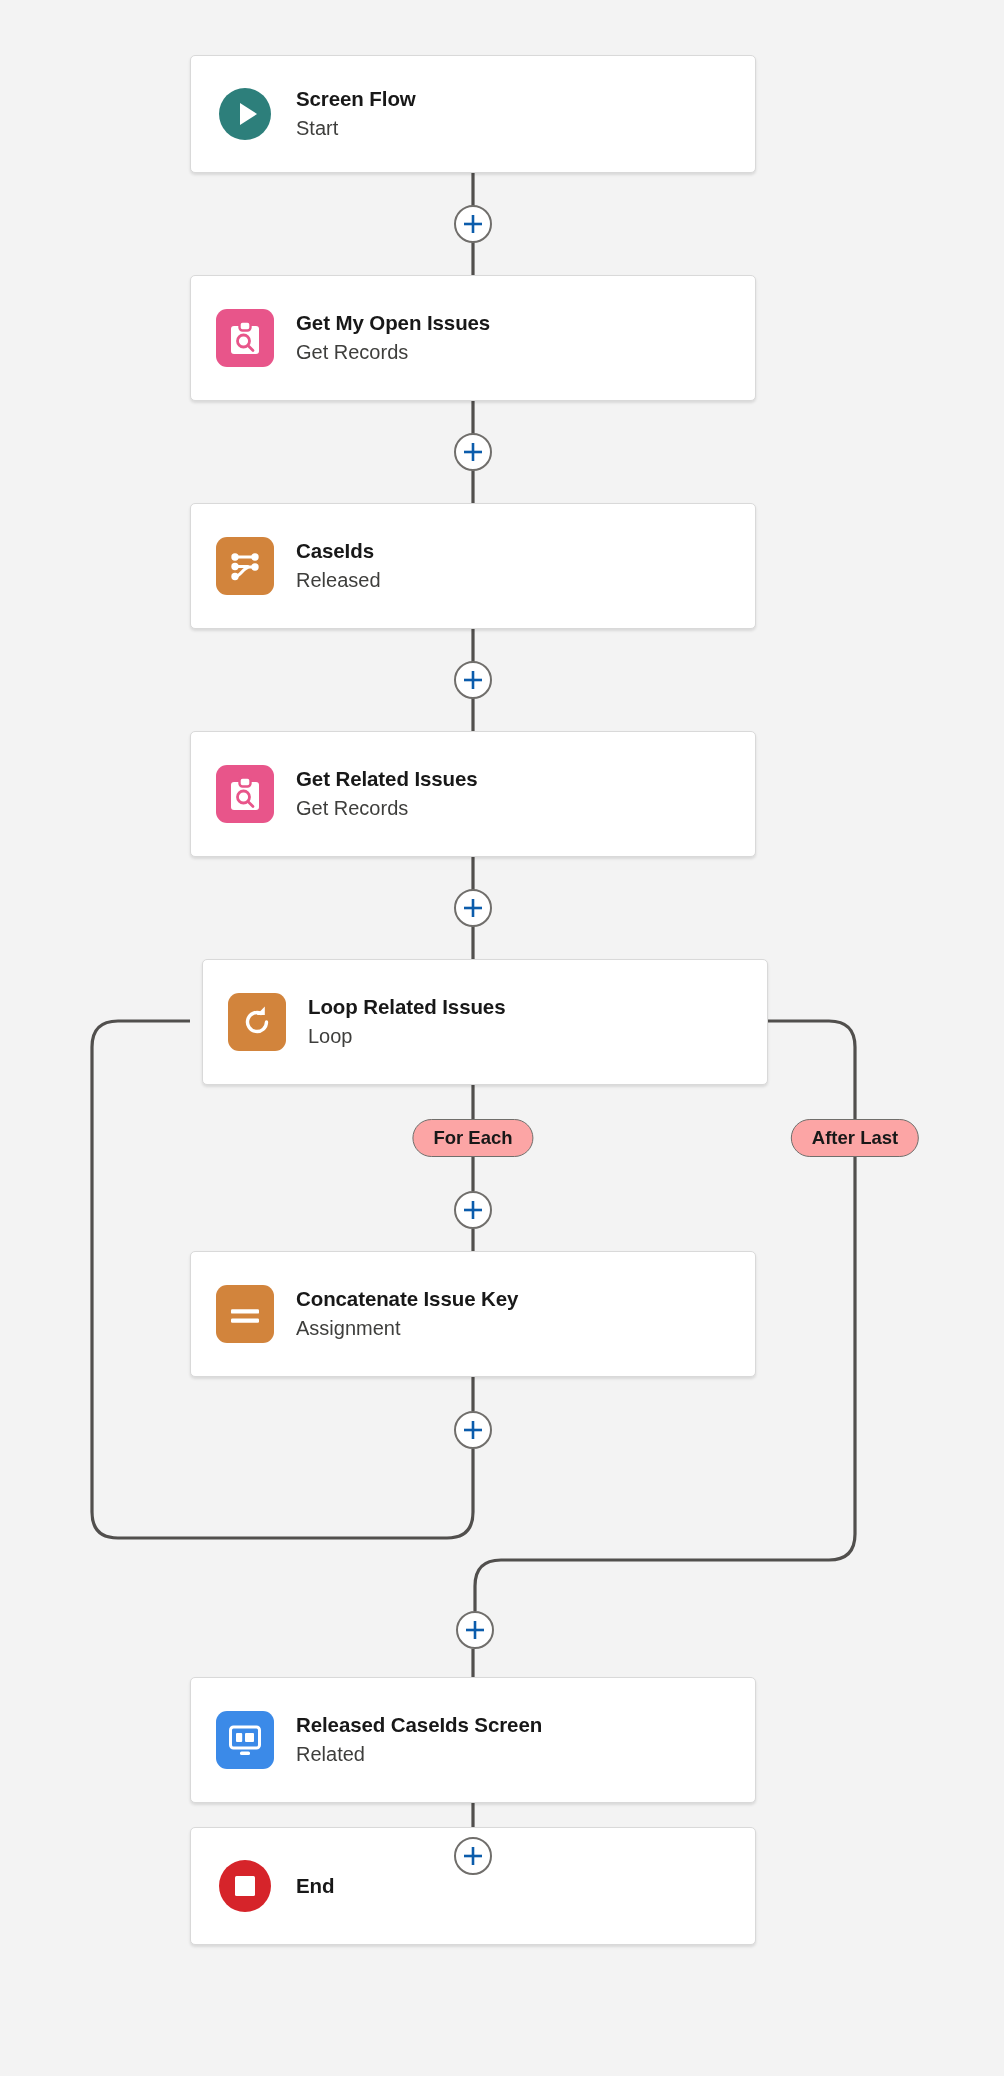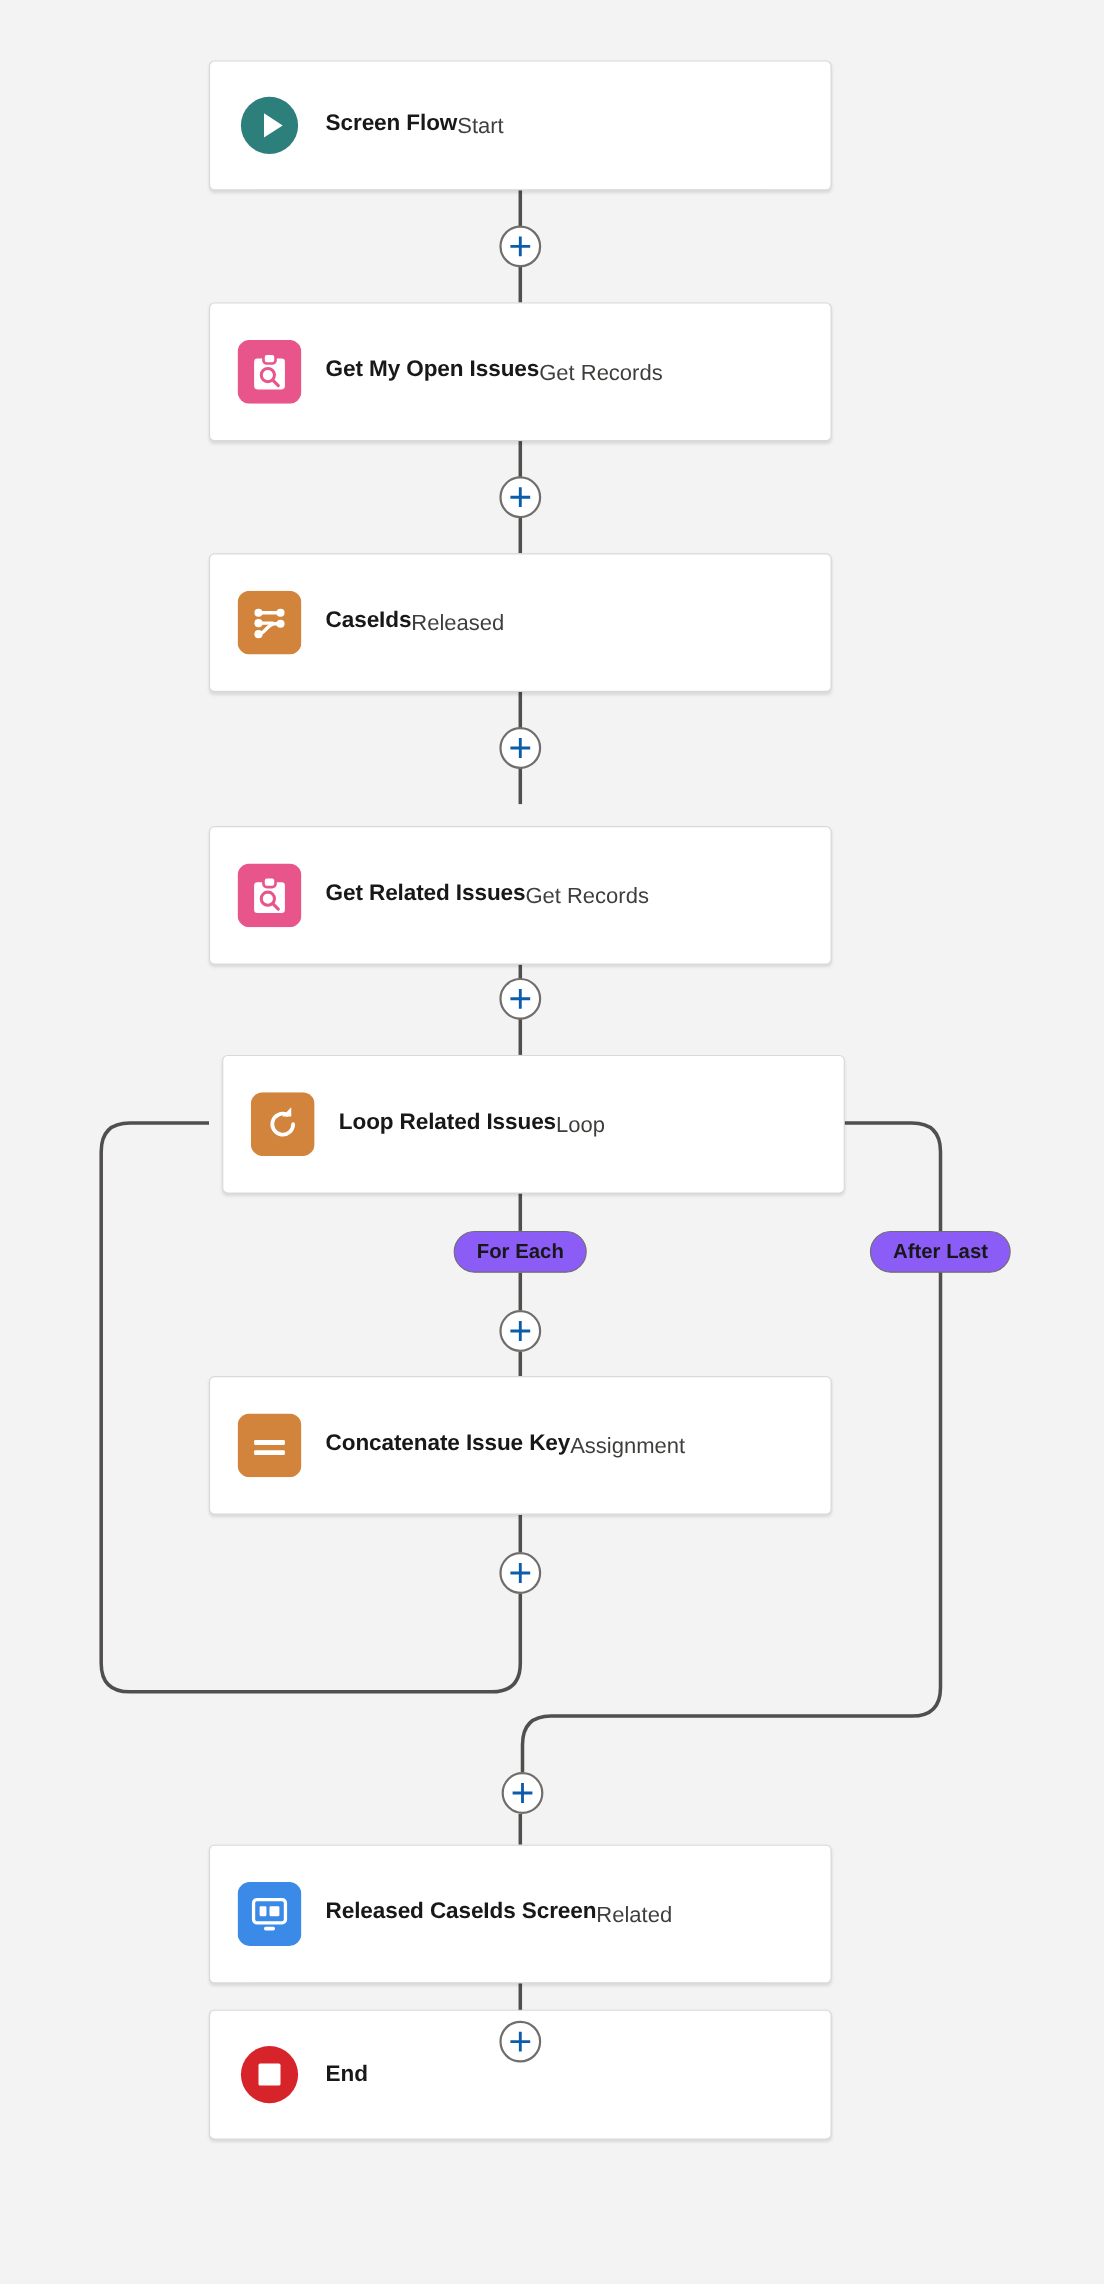--- a/index.html
+++ b/index.html
@@ -28,21 +28,21 @@
     display:flex;align-items:center;
     z-index:3;
   }
   .node-icon{
     width:58px;height:58px;
     margin-left:25px;
     flex:0 0 58px;
     display:flex;align-items:center;justify-content:center;
   }
   .node-icon svg{display:block;}
-  .node-text{margin-left:22px;display:flex;flex-direction:row;justify-content:center;}
+  .node-text{margin-left:22px;display:flex;flex-direction:column;justify-content:center;}
   .node-title{
     font-size:20.5px;font-weight:bold;color:#181818;
     letter-spacing:-0.1px;line-height:1.25;
   }
   .node-sub{
     font-size:20px;color:#3e3e3c;line-height:1.35;margin-top:3px;
   }
   .node.end .node-text{margin-left:22px;}
   .node.end .node-title{line-height:1.1;}
 
@@ -61,21 +61,21 @@
   }
   .plus svg{display:block;}
 
   
   .pill{
     position:absolute;
     height:38px;
     padding:0 20px;
     border:1px solid #706e6b;
     border-radius:19px;
-    background:#8b5cf6;
+    background:#fca5a5;
     color:#181818;
     font-size:18.5px;font-weight:bold;
     display:flex;align-items:center;justify-content:center;
     white-space:nowrap;
     box-sizing:border-box;
     transform:translateX(-50%);
     z-index:4;
   }
 </style>
 </head>
@@ -161,21 +161,21 @@
           <circle cx="39" cy="30" r="3.7"></circle>
         </g>
       </svg>
     </div>
     <div class="node-text">
       <div class="node-title">CaseIds</div>
       <div class="node-sub">Released</div>
     </div>
   </div>
 
-  <div class="node" style="top:751px;height:126px;">
+  <div class="node" style="top:731px;height:126px;">
     <div class="node-icon">
       <svg width="58" height="58" viewBox="0 0 58 58">
         <rect x="0" y="0" width="58" height="58" rx="11" fill="#e8558a"></rect>
         <path d="M18 17 h22 a3 3 0 0 1 3 3 v22 a3 3 0 0 1 -3 3 h-22 a3 3 0 0 1 -3 -3 v-22 a3 3 0 0 1 3 -3 z" fill="#ffffff"></path>
         <rect x="23.5" y="12.5" width="11" height="9" rx="3" fill="#ffffff"></rect>
         <rect x="23.5" y="12.5" width="11" height="9" rx="3" fill="none" stroke="#e8558a" stroke-width="2.4"></rect>
         <circle cx="27.5" cy="32" r="6" fill="none" stroke="#e8558a" stroke-width="2.8"></circle>
         <line x1="32" y1="36.5" x2="37" y2="41.5" stroke="#e8558a" stroke-width="2.8" stroke-linecap="round"></line>
       </svg>
     </div>

